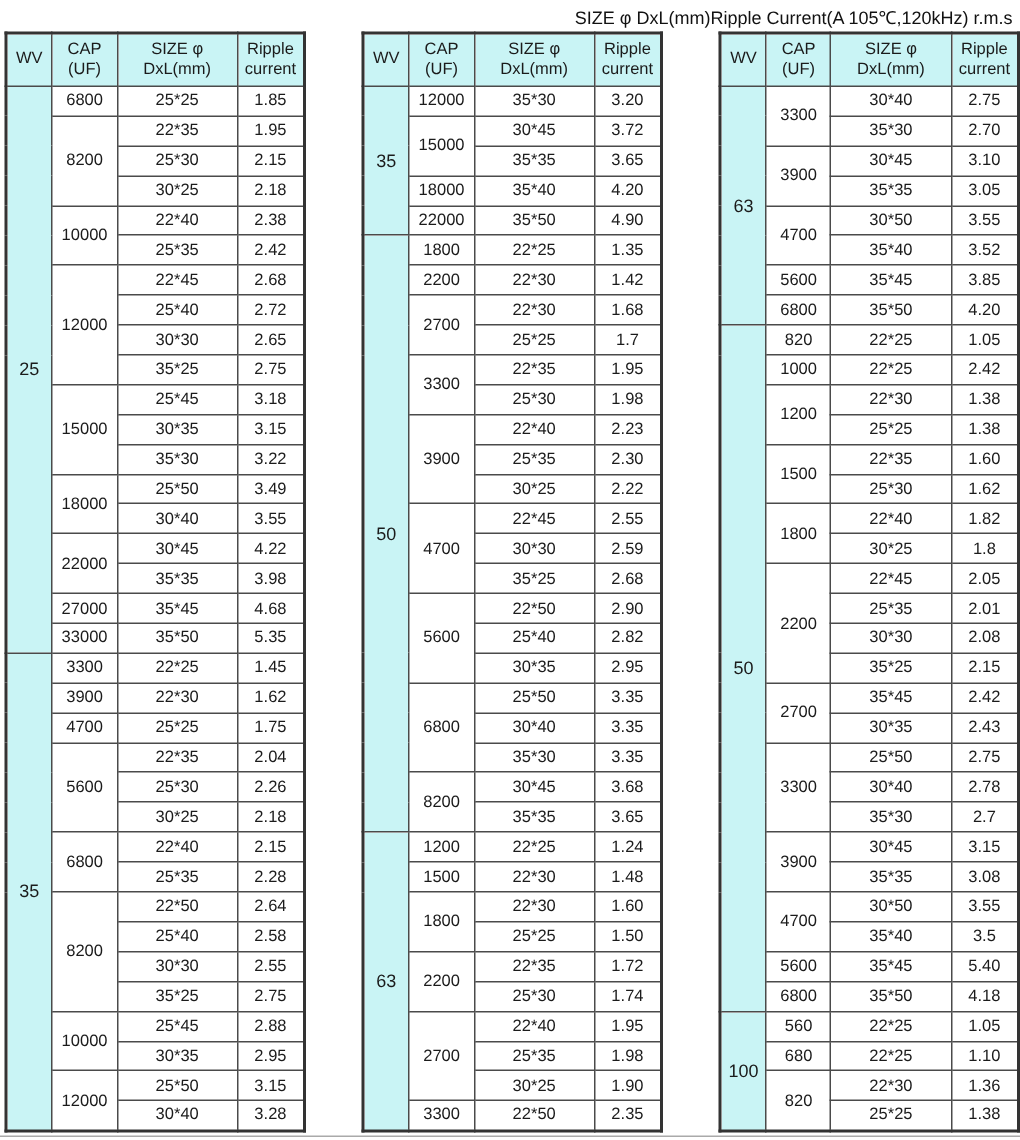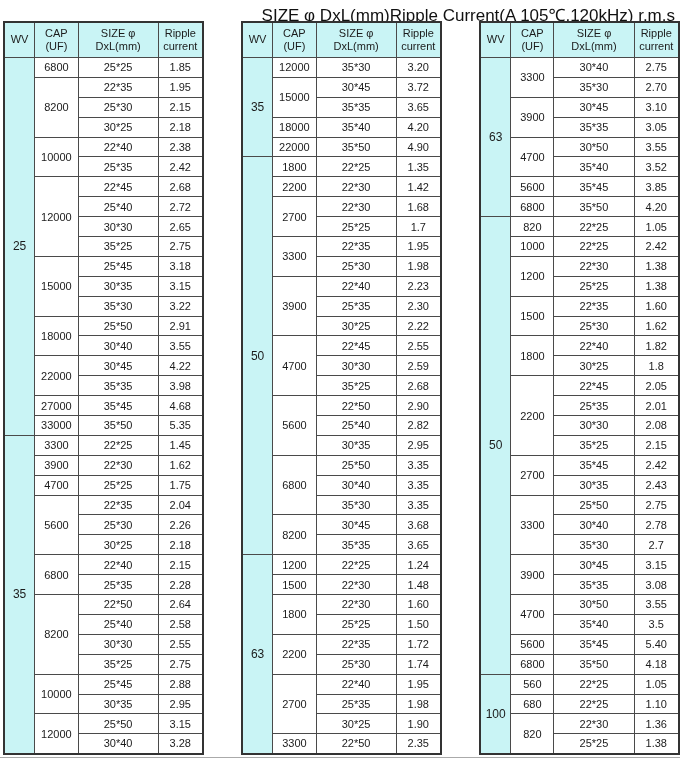--- a/index.html
+++ b/index.html
@@ -2,21 +2,21 @@
 <html><head>
 <meta charset="utf-8">
 <style>
   html,body{margin:0;padding:0;}
   body{
     width:680px;height:760px;position:relative;background:#ffffff;
     font-family:"Liberation Sans", sans-serif;overflow:hidden;
   }
   .title{
     position:absolute;top:3px;right:5px;
-    font-size:17px;color:#111;letter-spacing:0;
+    font-size:12px;color:#111;letter-spacing:0;
     white-space:nowrap;
   }
   .tables{
     position:absolute;top:21px;left:3px;
     display:flex;gap:37px;align-items:flex-start;
   }
   table.spec{
     border-collapse:collapse;table-layout:fixed;
     border:2px solid var(--border-dark);
   }
@@ -125,21 +125,21 @@
           <td class="size">30*35</td>
           <td class="ripple">3.15</td>
         </tr>
         <tr>
           <td class="size">35*30</td>
           <td class="ripple">3.22</td>
         </tr>
         <tr>
           <td class="cap" rowspan="2">18000</td>
           <td class="size">25*50</td>
-          <td class="ripple">2.91</td>
+          <td class="ripple">3.49</td>
         </tr>
         <tr>
           <td class="size">30*40</td>
           <td class="ripple">3.55</td>
         </tr>
         <tr>
           <td class="cap" rowspan="2">22000</td>
           <td class="size">30*45</td>
           <td class="ripple">4.22</td>
         </tr>

